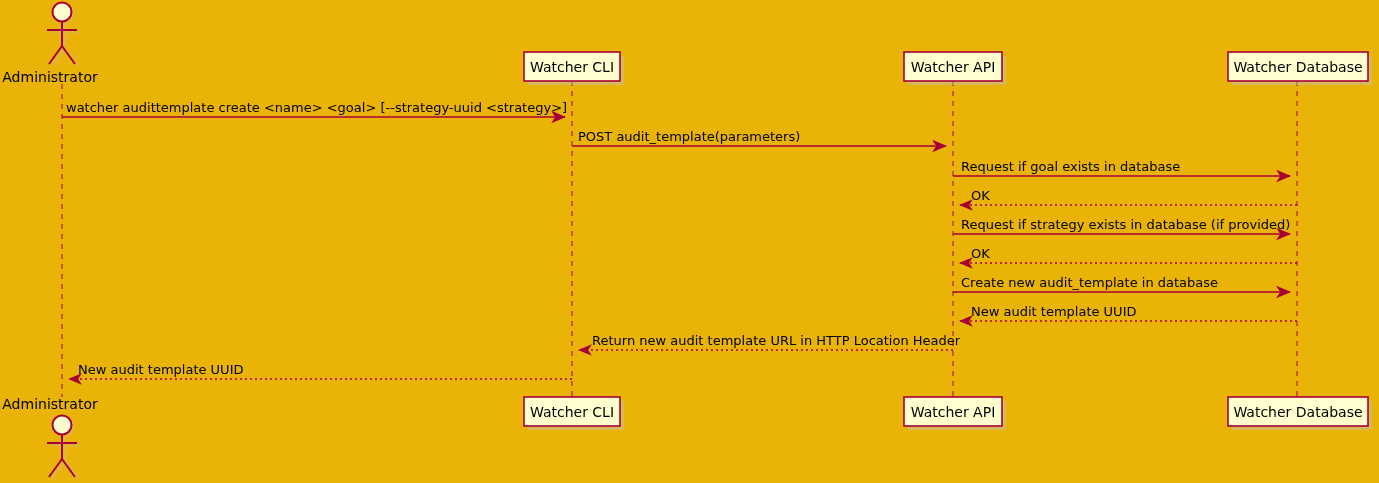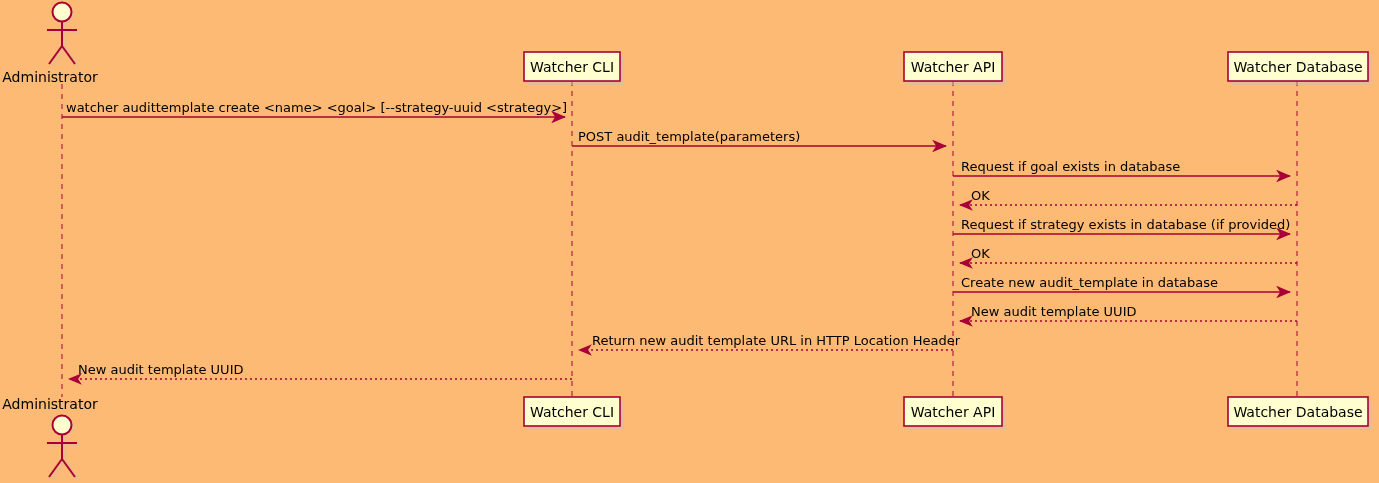--- a/index.html
+++ b/index.html
@@ -8,21 +8,21 @@
     padding: 0;
     background: #ffffff;
   }
   body {
     font-family: "DejaVu Sans", sans-serif;
   }
   #diagram-root {
     position: relative;
     width: 1379px;
     height: 483px;
-    background: #fdba74;
+    background: #eab308;
     overflow: hidden;
   }
   svg#seq-svg {
     position: absolute;
     left: 0;
     top: 0;
     width: 1379px;
     height: 483px;
     display: block;
   }

